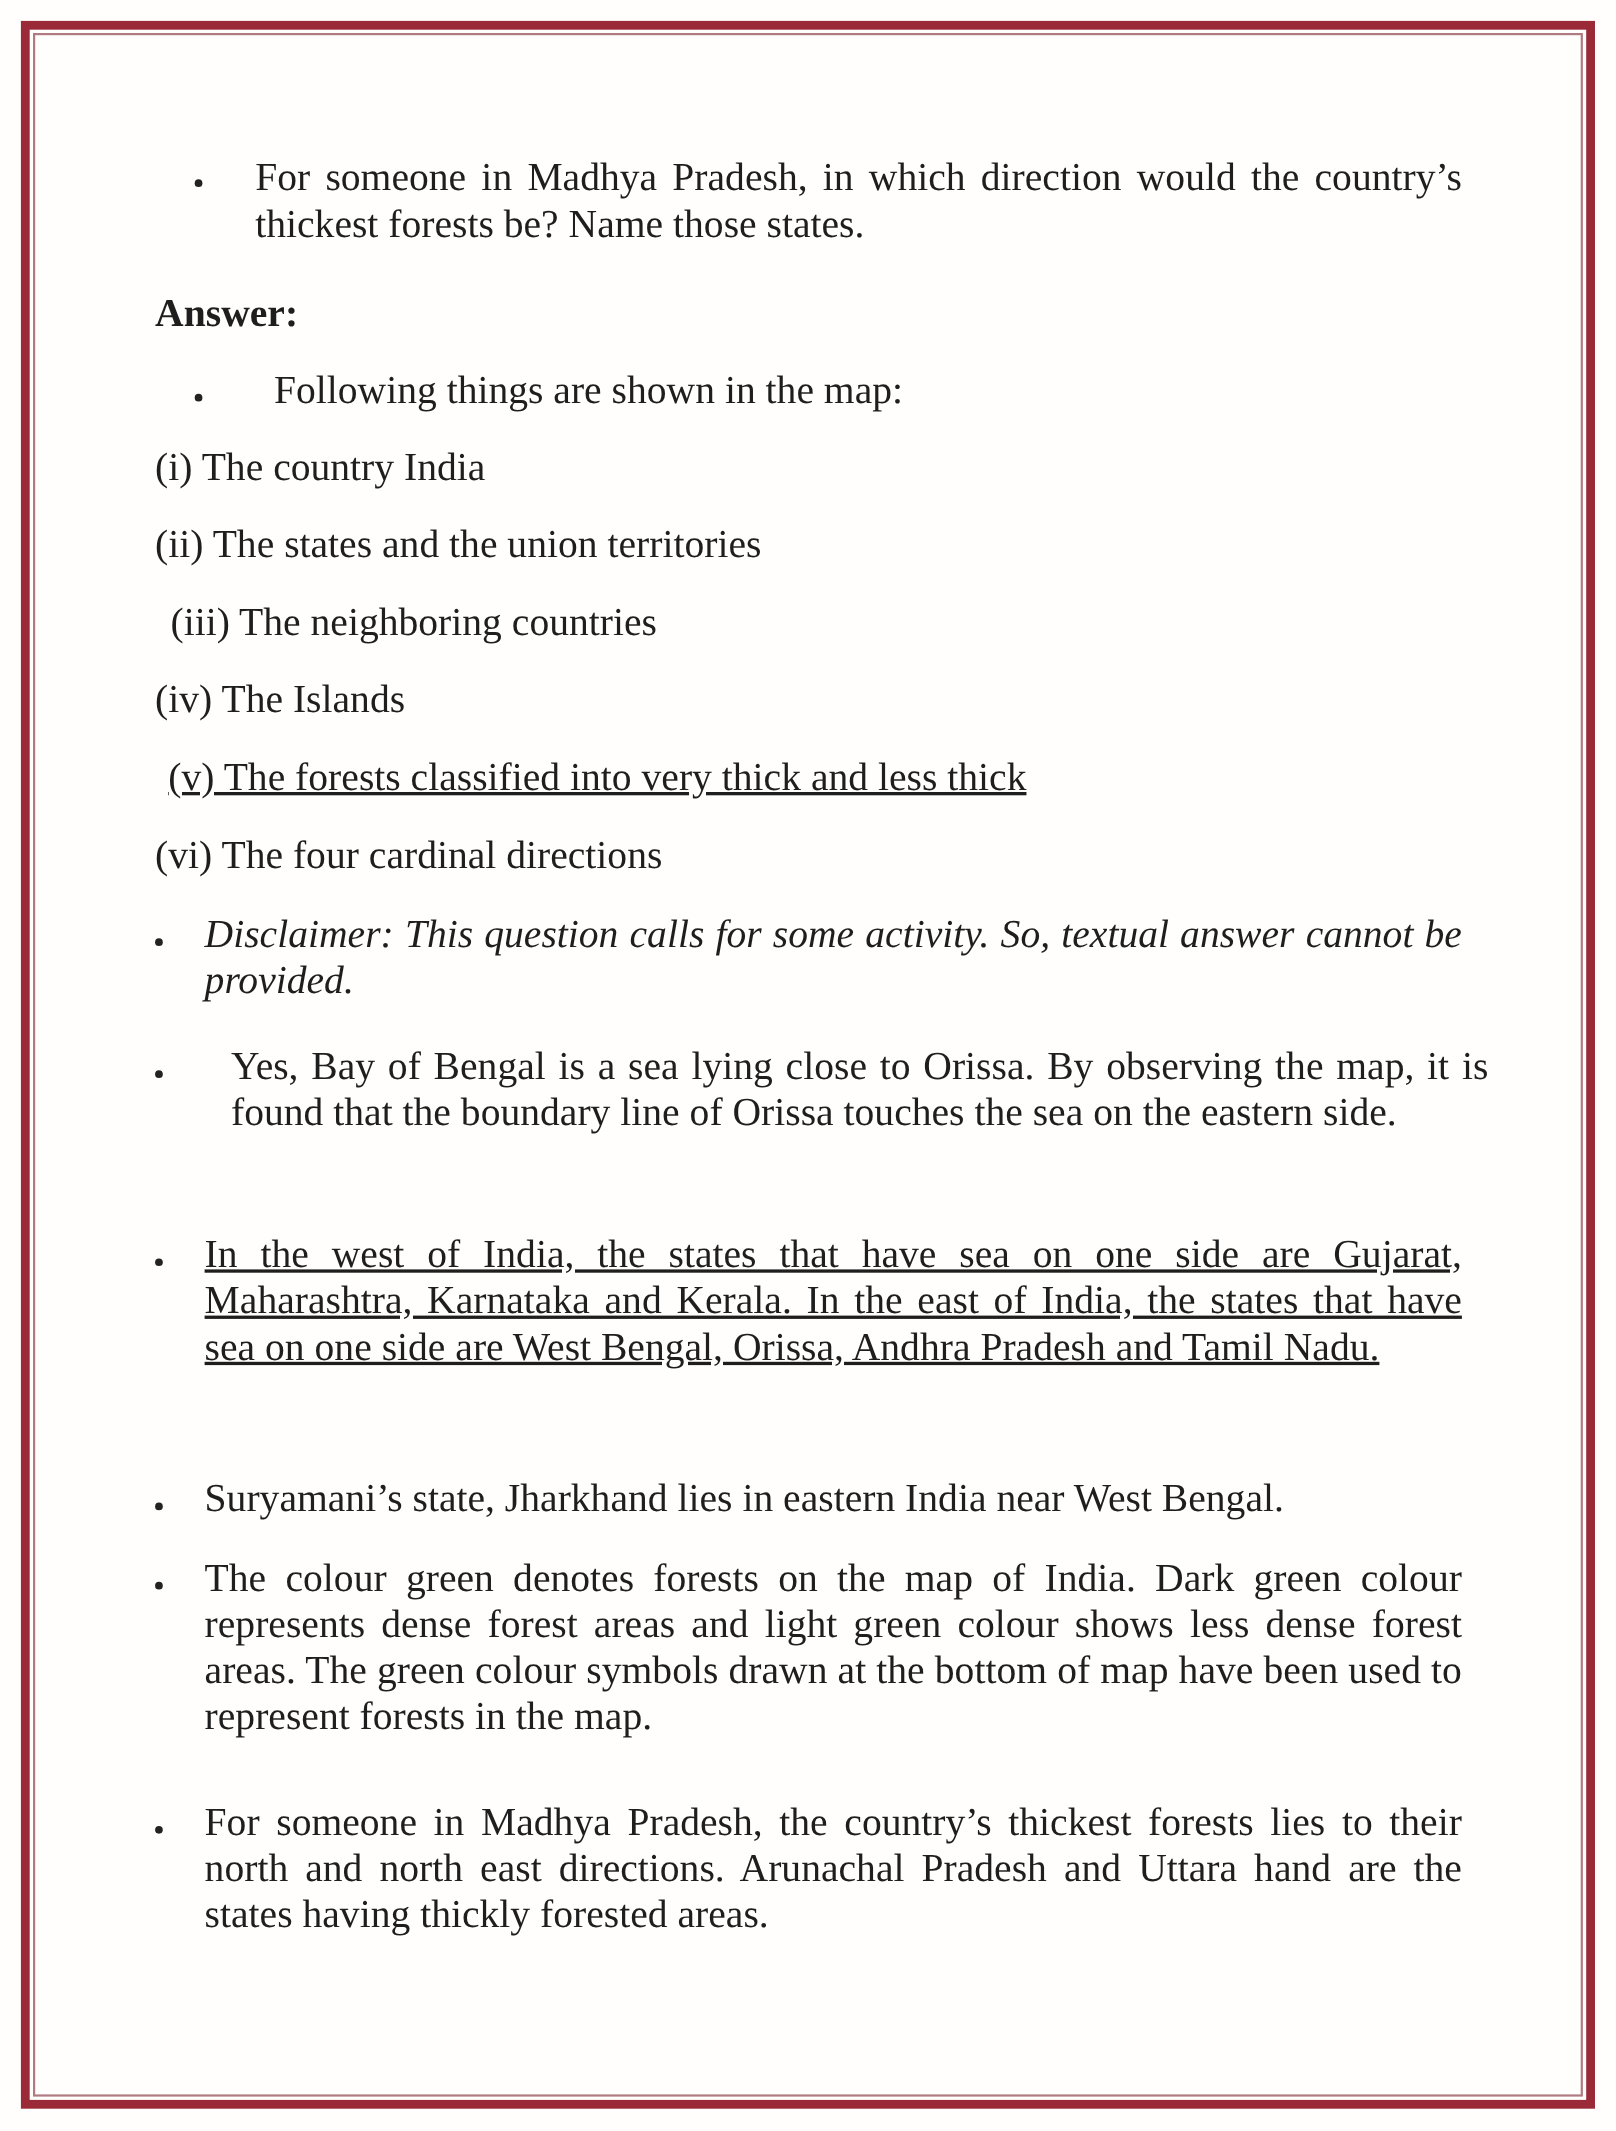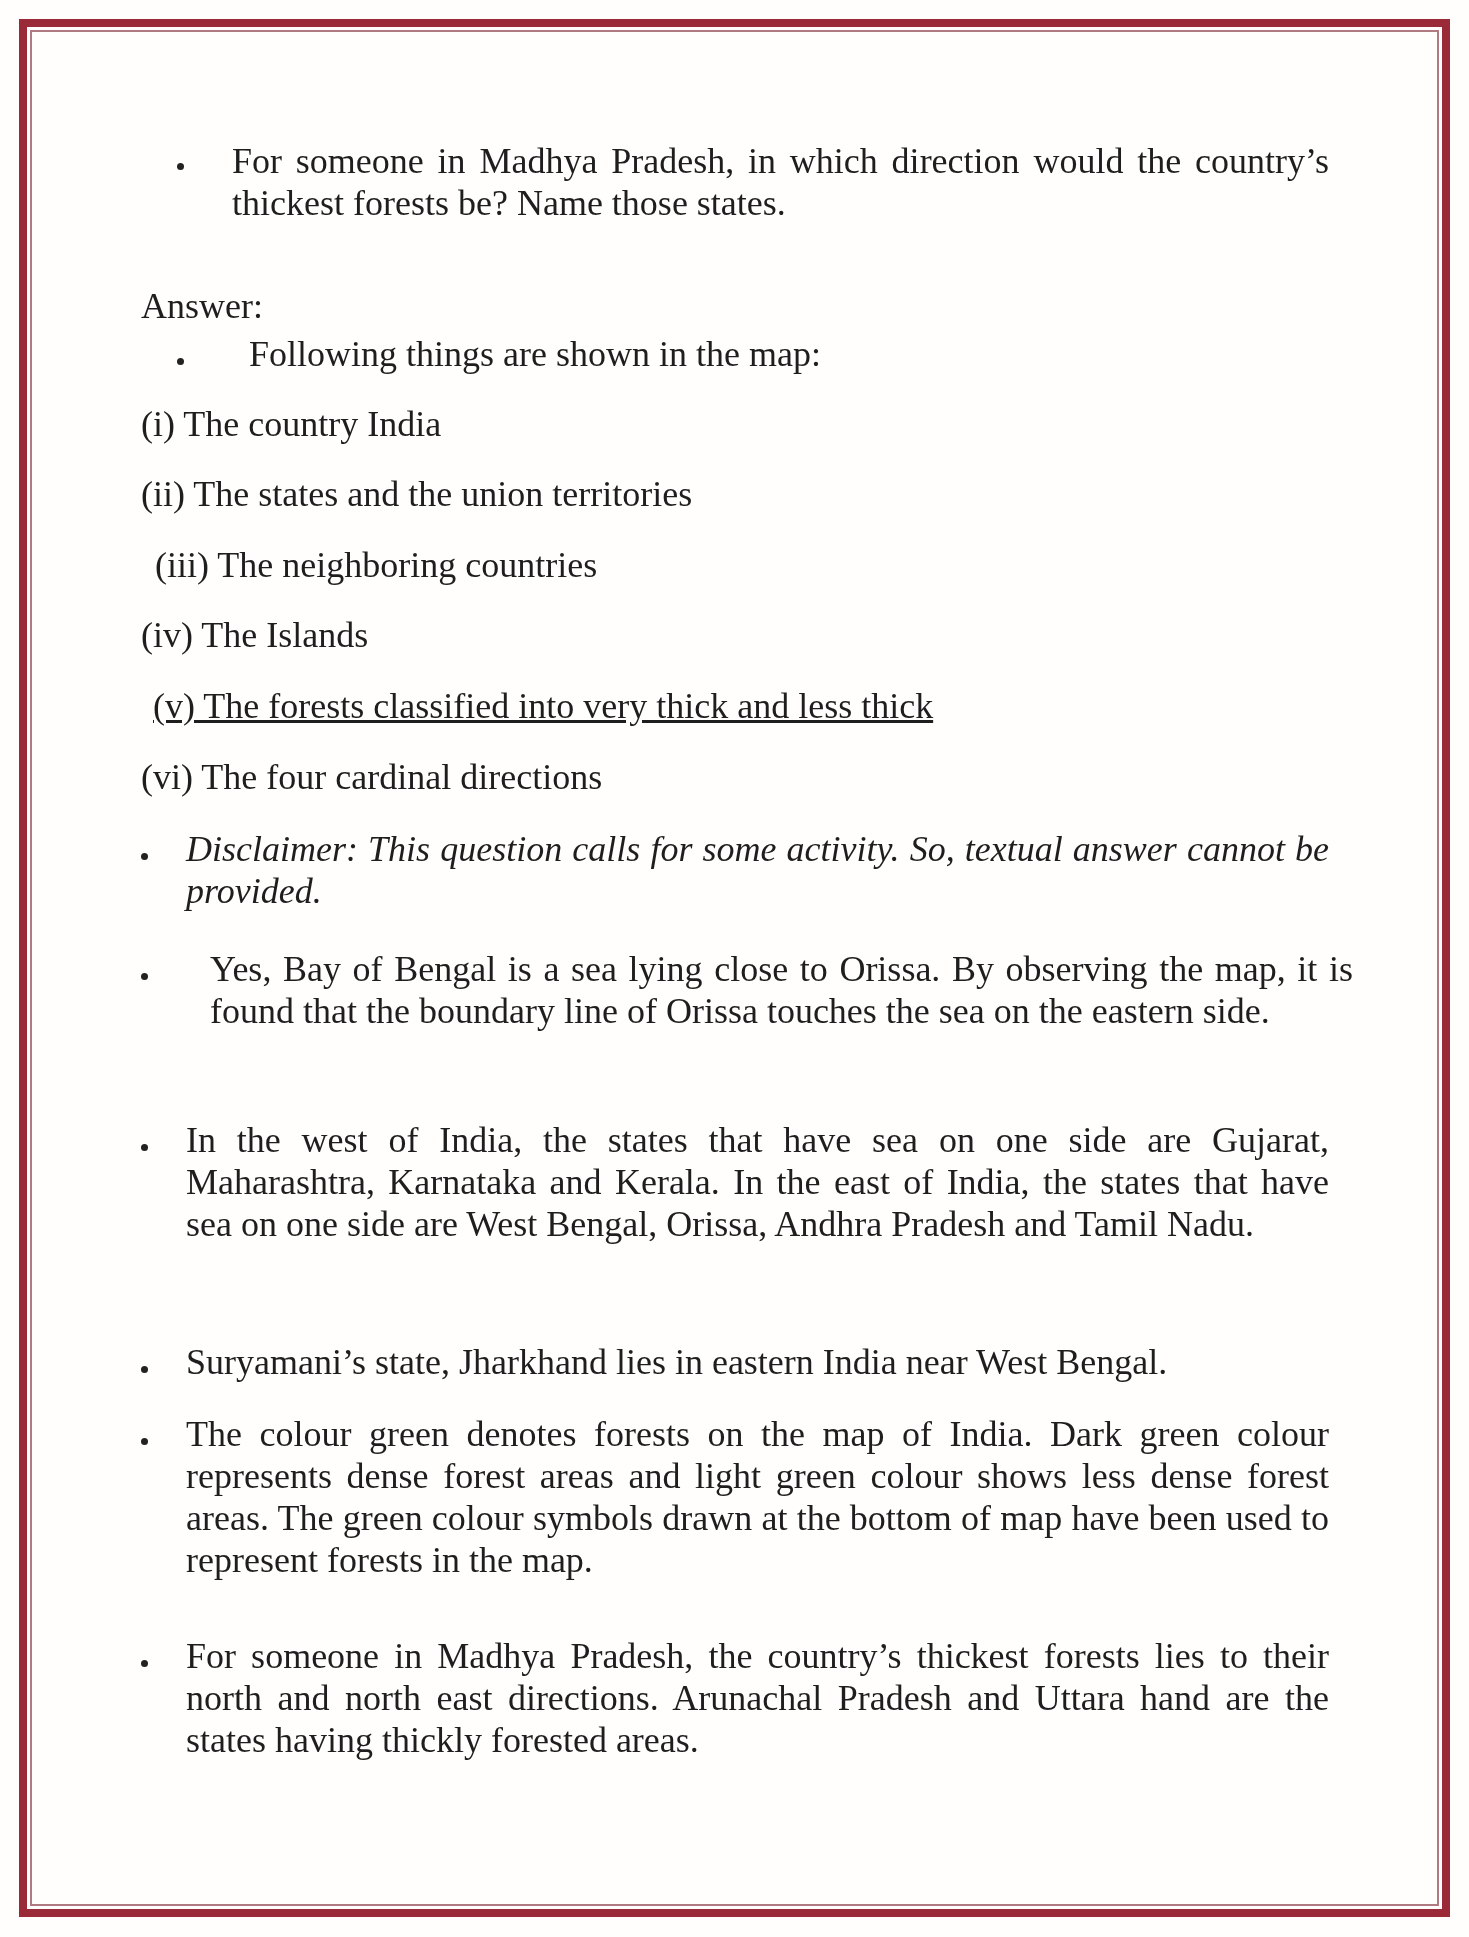--- a/index.html
+++ b/index.html
@@ -16,21 +16,21 @@
   .frame-inner {
     position: absolute; left: 30px; top: 30px; width: 1409px; height: 1876px;
     border: 2px solid #b07a82; box-sizing: border-box;
   }
   .blk { position: absolute; font-size: 36px; line-height: 42px; }
   .just { text-align: justify; text-align-last: left; }
   .dot {
     position: absolute; width: 7px; height: 7px; border-radius: 50%;
     background: #222;
   }
-  .answer { font-weight: normal; margin-top: 22px; }
+  .answer { font-weight: bold; }
   .disc-label { font-weight: normal; font-style: italic; }
   .disc-text { font-style: italic; }
 </style>
 </head>
 <body>
 
 <div class="frame-outer"></div>
 <div class="frame-inner"></div>
 
 <div class="dot" style="left:177px; top:163px;"></div>
@@ -48,21 +48,21 @@
 <div class="blk" style="left:153px; top:685px;text-decoration:underline;">(v) The forests classified into very thick and less thick</div>
 <div class="blk" style="left:141px; top:756px;">(vi) The four cardinal directions</div>
 
 <div class="dot" style="left:141px; top:853px;"></div>
 <div class="blk just" style="left:186px; top:828px; width:1143px;"><span class="disc-label">Disclaimer:</span><span class="disc-text"> This question calls for some activity. So, textual answer cannot be provided.</span></div>
 
 <div class="dot" style="left:141px; top:973px;"></div>
 <div class="blk just" style="left:186px; top:948px; width:1143px;margin-left:24px;">Yes, Bay of Bengal is a sea lying close to Orissa. By observing the map, it is found that the boundary line of Orissa touches the sea on the eastern side.</div>
 
 <div class="dot" style="left:141px; top:1144px;"></div>
-<div class="blk just" style="left:186px; top:1119px; width:1143px;">In the west of India, the states that have sea on one side are Gujarat, Maharashtra, Karnataka and Kerala. In the east of India, the states that have sea on one side are West Bengal, Orissa, Andhra Pradesh and Tamil Nadu.</div>
+<div class="blk just" style="left:186px; top:1119px; width:1143px;text-decoration:underline;">In the west of India, the states that have sea on one side are Gujarat, Maharashtra, Karnataka and Kerala. In the east of India, the states that have sea on one side are West Bengal, Orissa, Andhra Pradesh and Tamil Nadu.</div>
 
 <div class="dot" style="left:141px; top:1366px;"></div>
 <div class="blk just" style="left:186px; top:1341px; width:1143px;">Suryamani’s state, Jharkhand lies in eastern India near West Bengal.</div>
 
 <div class="dot" style="left:141px; top:1438px;"></div>
 <div class="blk just" style="left:186px; top:1413px; width:1143px;">The colour green denotes forests on the map of India. Dark green colour represents dense forest areas and light green colour shows less dense forest areas. The green colour symbols drawn at the bottom of map have been used to represent forests in the map.</div>
 
 <div class="dot" style="left:141px; top:1660px;"></div>
 <div class="blk just" style="left:186px; top:1635px; width:1143px;">For someone in Madhya Pradesh, the country’s thickest forests lies to their north and north east directions. Arunachal Pradesh and Uttara hand are the states having thickly forested areas.</div>
 

